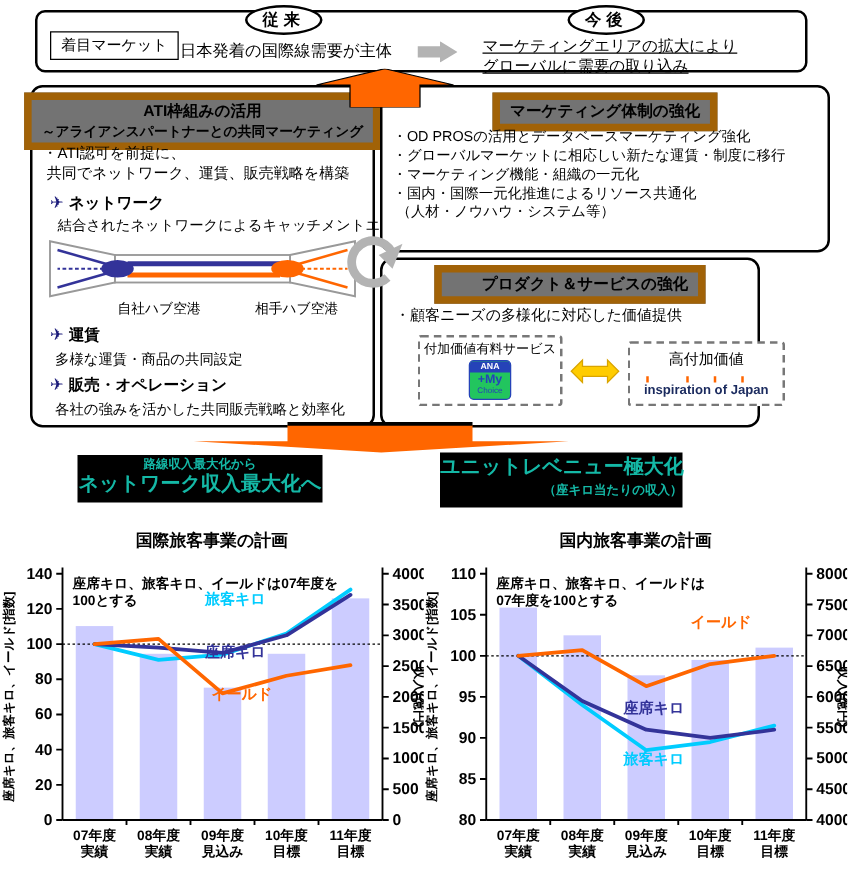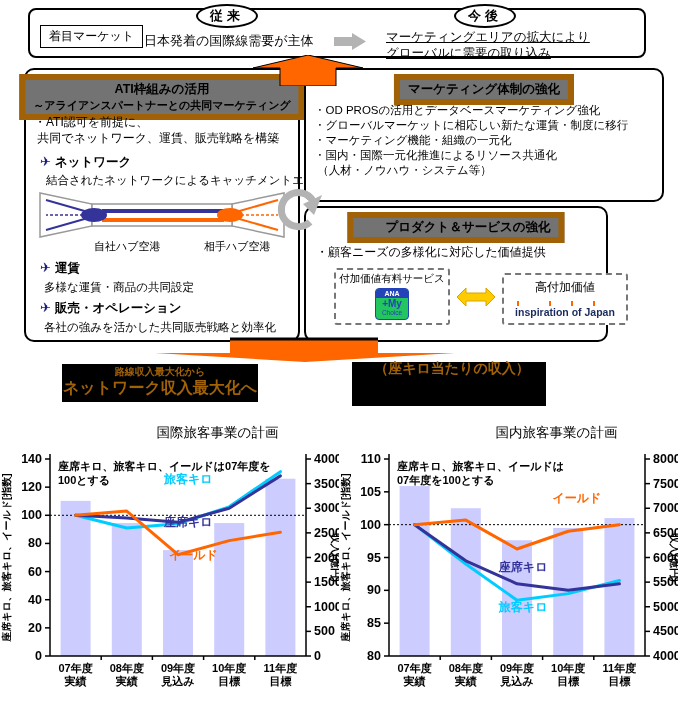--- a/index.html
+++ b/index.html
@@ -15,25 +15,25 @@
     padding:1px 12px;font-size:13px;font-weight:bold;letter-spacing:4px;white-space:nowrap;}
   .underlined{text-decoration:underline;}
   .fill-orange{fill:var(--accent_orange,#ff6600);}
   .fill-gray{fill:var(--gray_arrow,#b3b3b3);}
   .fill-yellow{fill:var(--yellow_arrow,#ffcc00);}
   .stroke-gray{stroke:var(--gray_arrow,#b3b3b3);}
   .plane{color:#1a1a7a;font-size:13px;margin-right:4px;}
   .sec-head{position:absolute;font-size:12.5px;font-weight:bold;white-space:nowrap;}
   .sec-desc{position:absolute;font-size:11.5px;white-space:nowrap;}
   .bullet{font-size:11.5px;line-height:15px;white-space:pre-wrap;}
-  .goal{position:absolute;background:#000;color:#a16207;text-align:center;}
+  .goal{position:absolute;background:#000;color:#14b8a6;text-align:center;}
   .dashedbox{border:2px dashed #777;border-radius:3px;background:#fff;text-align:center;}
   .chart{position:absolute;width:339px;height:279px;}
   .chart-title{position:absolute;top:0;width:100%;text-align:center;
-    font-size:13.5px;font-weight:normal;padding-left:48px;}
+    font-size:13.5px;font-weight:bold;}
   .hublabel{position:absolute;font-size:11px;white-space:nowrap;}
   .logo-ana{width:32px;height:30px;margin:2px auto 0;border:1px solid #2543b8;border-radius:4px;
     overflow:hidden;background:#22c55e;}
   .logo-ana .t{background:#2543b8;color:#fff;font-size:7px;font-weight:bold;line-height:9px;}
   .logo-ana .m{color:#2543b8;font-size:10px;font-weight:bold;line-height:11px;}
   .logo-ana .b{color:#2543b8;font-size:6.5px;line-height:8px;}
   .logo-ioj{position:relative;display:inline-block;margin-top:10px;color:#1a2a5e;
     font-size:10.5px;font-weight:bold;white-space:nowrap;}
   .logo-ioj i{position:absolute;top:-5px;width:2px;height:5px;background:var(--accent_orange,#ff6600);}
 </style>
@@ -154,21 +154,22 @@
   <svg class="abs" style="left:155px;top:337px;z-index:5;" width="300" height="26" viewBox="0 0 300 26">
     <polygon class="fill-orange" points="75,3 223,3 223,16 300,16 150,25 0,16 75,16"></polygon>
     <line x1="75" y1="2" x2="223" y2="2" stroke="#000" stroke-width="3"></line>
   </svg>
 
   <div class="goal" style="left:62px;top:364px;width:196px;height:38px;">
     <div style="font-size:10px;font-weight:bold;line-height:12px;padding-top:2px;">路線収入最大化から</div>
     <div style="font-size:16px;font-weight:bold;line-height:20px;white-space:nowrap;">ネットワーク収入最大化へ</div>
   </div>
   <div class="goal" style="left:352px;top:362px;width:194px;height:44px;">
-    <div style="font-size:14px;font-weight:bold;line-height:13px;text-align:center;padding-left:6px;">（座キロ当たりの収入）</div>
+    <div style="font-size:16px;font-weight:bold;line-height:24px;white-space:nowrap;">ユニットレベニュー極大化</div>
+    <div style="font-size:10px;font-weight:bold;line-height:13px;text-align:right;padding-left:6px;">（座キロ当たりの収入）</div>
   </div>
 
   <div class="chart" style="left:0;top:424px;">
     <div class="chart-title">国際旅客事業の計画</div>
     <div class="chart-body" style="position:absolute;top:20px;left:0;"><svg width="339" height="259">
           <rect x="60.599999999999994" y="56.86250000000001" width="30" height="155.1375" fill="#ccccff"></rect>
           <rect x="111.80000000000001" y="79.02499999999998" width="30" height="132.97500000000002" fill="#ccccff"></rect>
           <rect x="163" y="106.11250000000001" width="30" height="105.88749999999999" fill="#ccccff"></rect>
           <rect x="214.20000000000002" y="79.02499999999998" width="30" height="132.97500000000002" fill="#ccccff"></rect>
           <rect x="265.4" y="34.69999999999999" width="30" height="177.3" fill="#ccccff"></rect>

